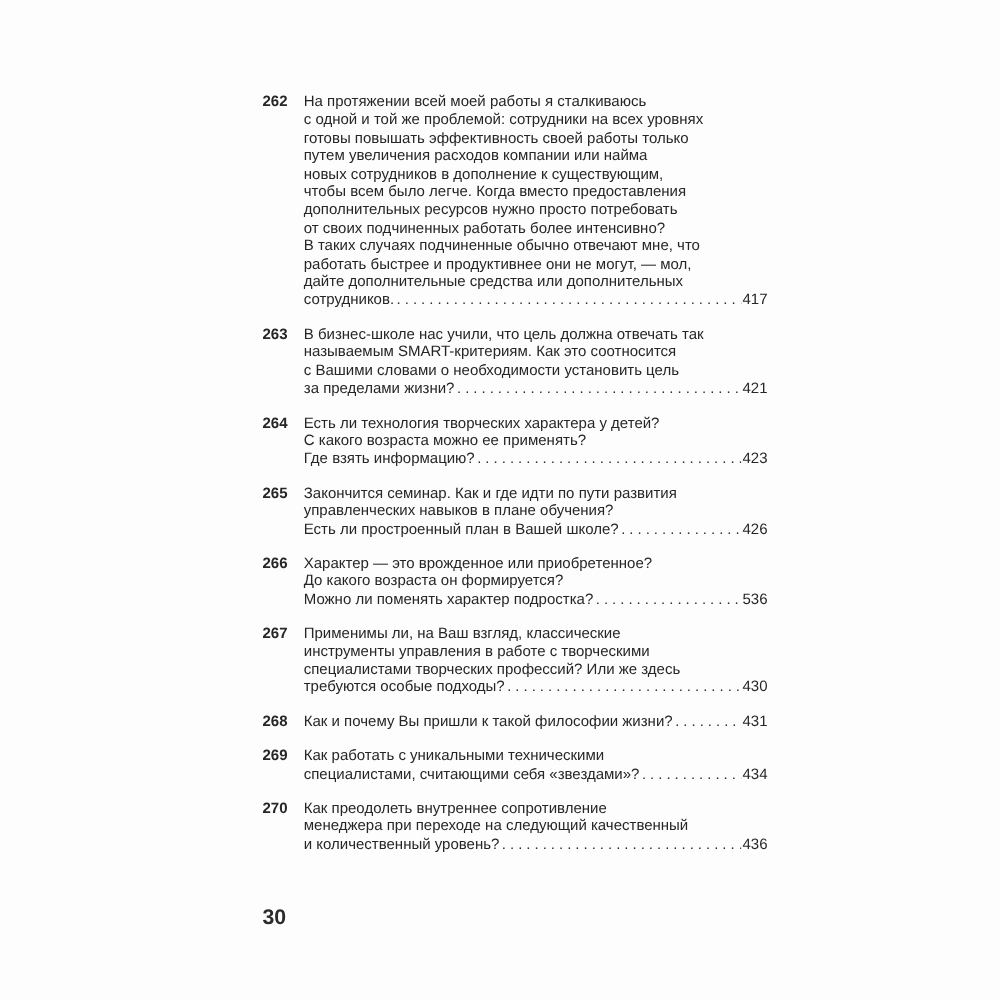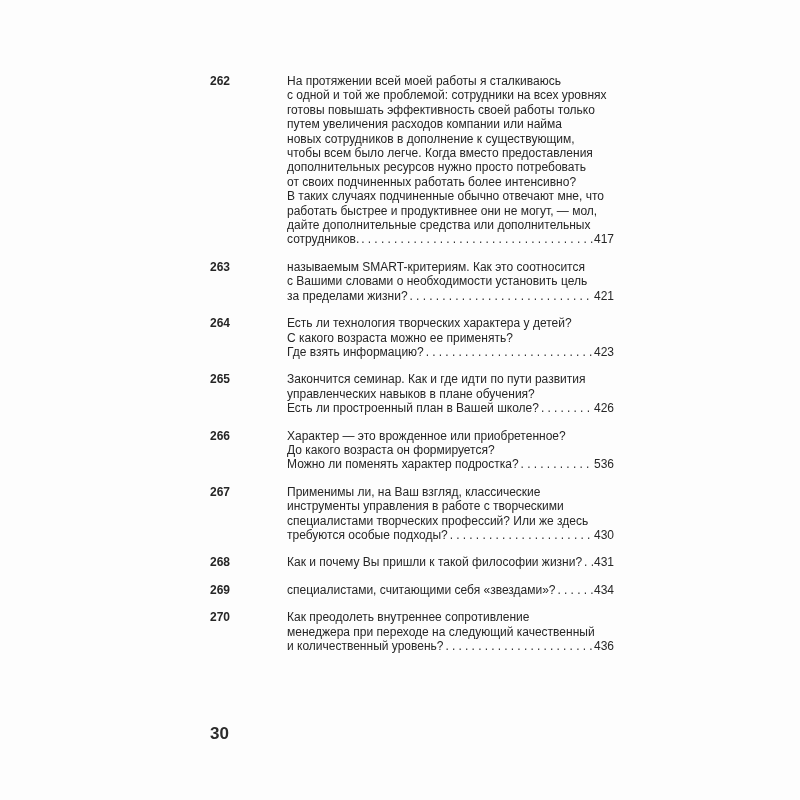--- a/index.html
+++ b/index.html
@@ -28,21 +28,21 @@
     font-size: 12px;
     line-height: 14.4px;
   }
   .toc-num {
     flex: 0 0 26px;
     font-weight: bold;
     margin-right: 7px;
     white-space: nowrap;
   }
   .toc-body { flex: 1 1 auto; min-width: 0; }
-  .toc-line { white-space: nowrap; margin-left: 44px; }
+  .toc-line { white-space: nowrap; }
   .toc-line.last {
     display: flex;
     align-items: baseline;
     white-space: nowrap;
   }
   .toc-text { flex: 0 0 auto; }
   .dots {
     flex: 1 1 auto;
     overflow: hidden;
     white-space: nowrap;
@@ -85,20 +85,21 @@
           <div class="toc-line last">
             <span class="toc-text">сотрудников.</span>
             <span class="dots">................................................................................</span>
             <span class="toc-page">417</span>
           </div>
         </div>
       </div>
       <div class="toc-entry">
         <div class="toc-num">263</div>
         <div class="toc-body">
+          <div class="toc-line">В бизнес-школе нас учили, что цель должна отвечать так</div>
           <div class="toc-line">называемым SMART-критериям. Как это соотносится</div>
           <div class="toc-line">с Вашими словами о необходимости установить цель</div>
           <div class="toc-line last">
             <span class="toc-text">за пределами жизни?</span>
             <span class="dots">................................................................................</span>
             <span class="toc-page">421</span>
           </div>
         </div>
       </div>
       <div class="toc-entry">
@@ -156,20 +157,21 @@
           <div class="toc-line last">
             <span class="toc-text">Как и почему Вы пришли к такой философии жизни?</span>
             <span class="dots">................................................................................</span>
             <span class="toc-page">431</span>
           </div>
         </div>
       </div>
       <div class="toc-entry">
         <div class="toc-num">269</div>
         <div class="toc-body">
+          <div class="toc-line">Как работать с уникальными техническими</div>
           <div class="toc-line last">
             <span class="toc-text">специалистами, считающими себя «звездами»?</span>
             <span class="dots">................................................................................</span>
             <span class="toc-page">434</span>
           </div>
         </div>
       </div>
       <div class="toc-entry">
         <div class="toc-num">270</div>
         <div class="toc-body">

